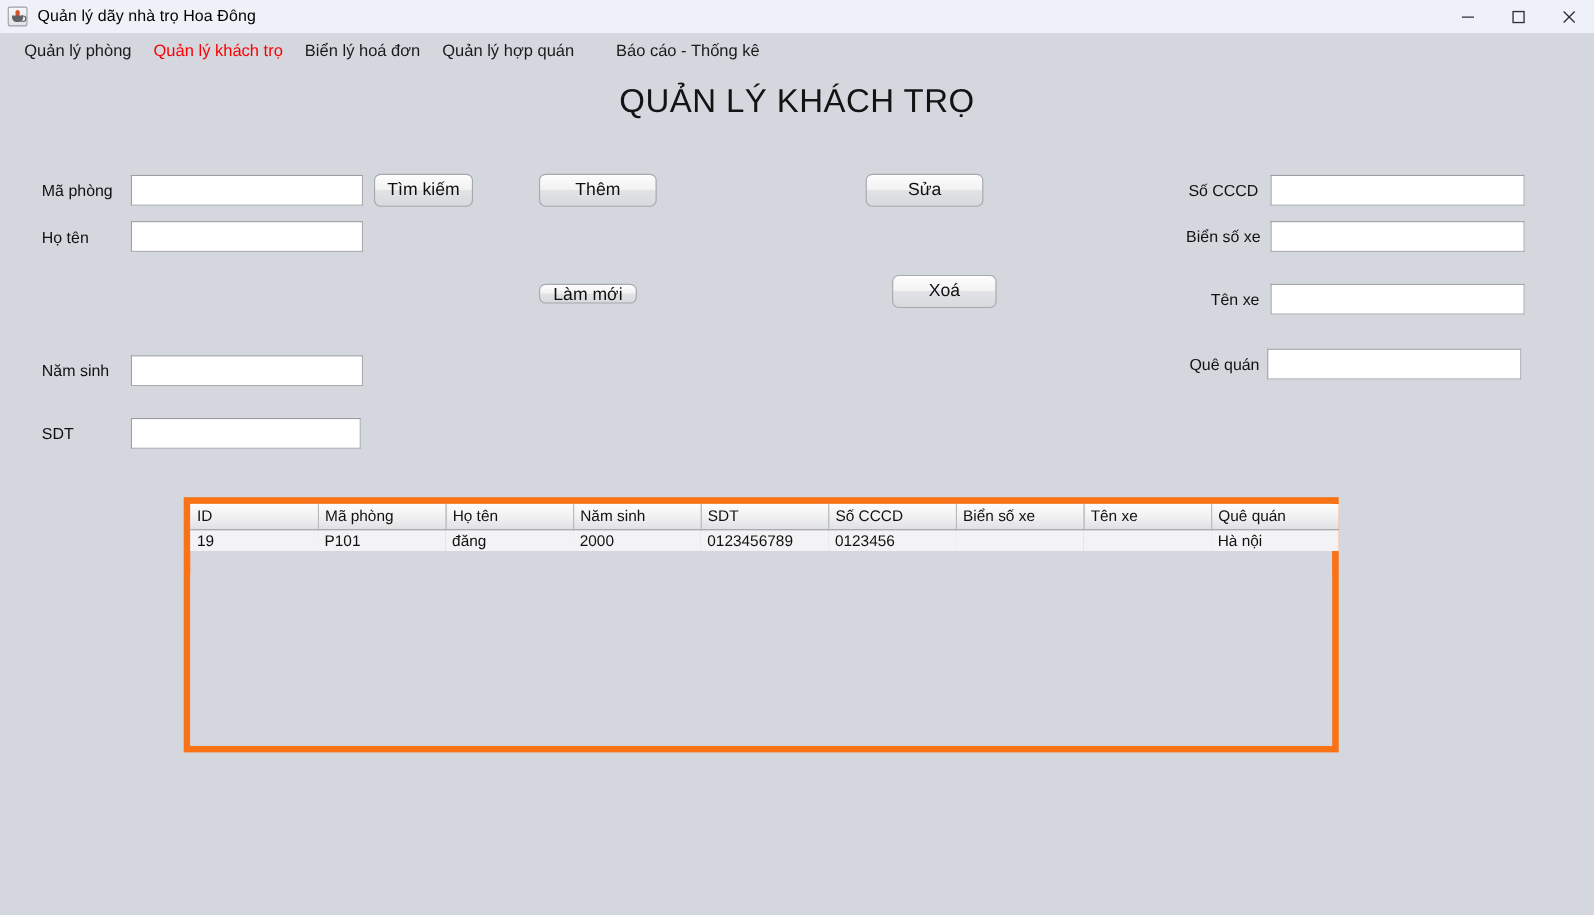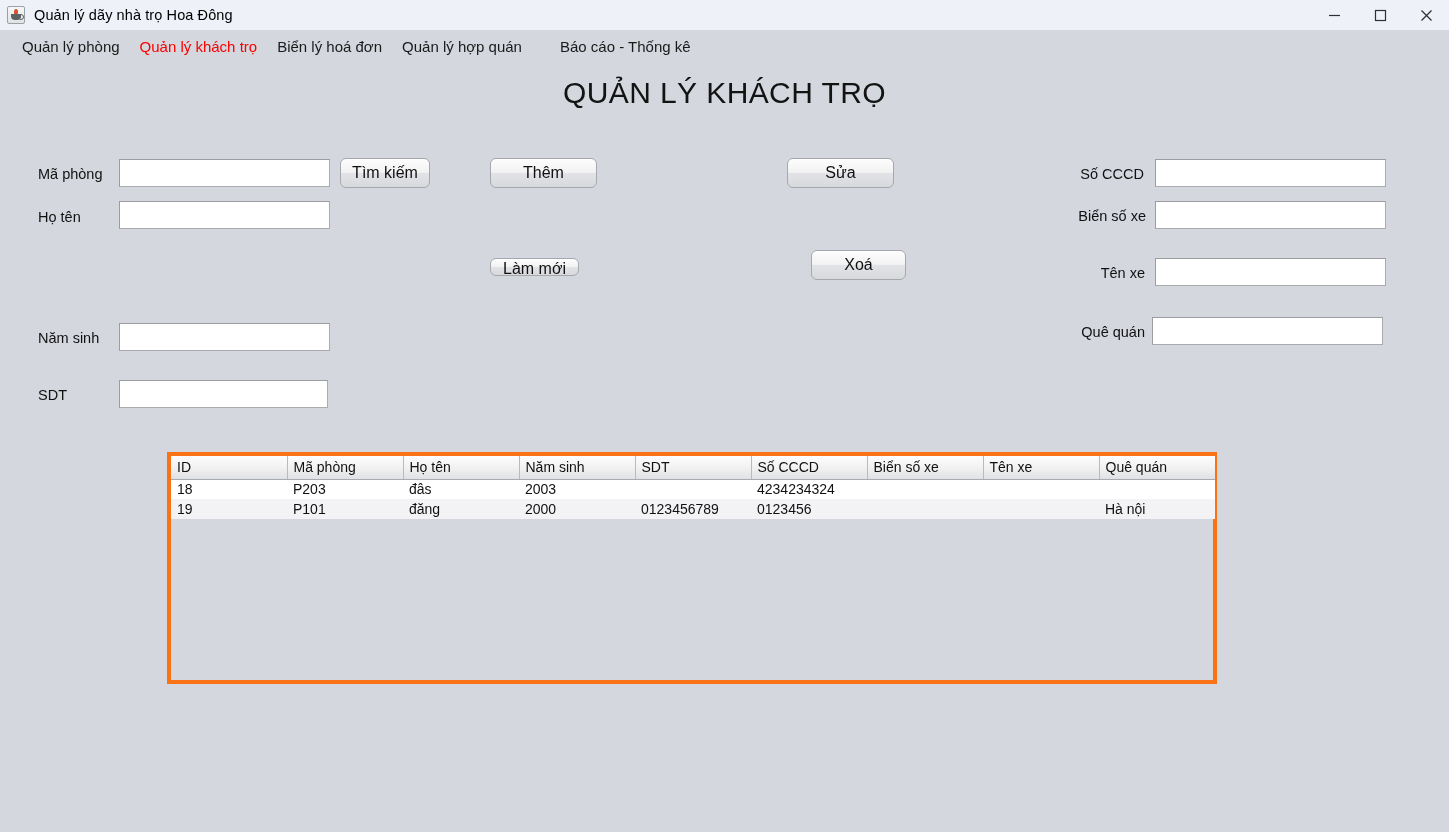--- a/index.html
+++ b/index.html
@@ -107,21 +107,21 @@
     cursor: default;
     box-shadow: inset 0 1px 0 #ffffff;
   }
 
   
   .table-panel {
     position: absolute;
     left: 167px; top: 452px;
     width: 1050px; height: 232px;
     background: #d4d7de;
-    border: 4px solid #f97316;
+    border: 6px solid #f97316;
   }
   .tbl { width: 100%; border-collapse: collapse; table-layout: fixed; }
   .tbl th {
     height: 23px;
     background: linear-gradient(#fdfdfd 0%, #f0f0f1 55%, #e0e1e4 100%);
     border-right: 1px solid #b8bac0;
     border-bottom: 1px solid #a8abb2;
     font-weight: normal; font-size: 14px; color: #111;
     text-align: left; padding: 0 0 0 6px;
     white-space: nowrap; overflow: hidden;
@@ -230,31 +230,20 @@
         <th>Họ tên</th>
         <th>Năm sinh</th>
         <th>SDT</th>
         <th>Số CCCD</th>
         <th>Biển số xe</th>
         <th>Tên xe</th>
         <th>Quê quán</th>
       </tr>
     </thead>
     <tbody>
-      <tr class="odd">
-        <td>18</td>
-        <td>P203</td>
-        <td>đâs</td>
-        <td>2003</td>
-        <td></td>
-        <td>4234234324</td>
-        <td></td>
-        <td></td>
-        <td></td>
-      </tr>
       <tr class="even">
         <td>19</td>
         <td>P101</td>
         <td>đăng</td>
         <td>2000</td>
         <td>0123456789</td>
         <td>0123456</td>
         <td></td>
         <td></td>
         <td>Hà nội</td>

